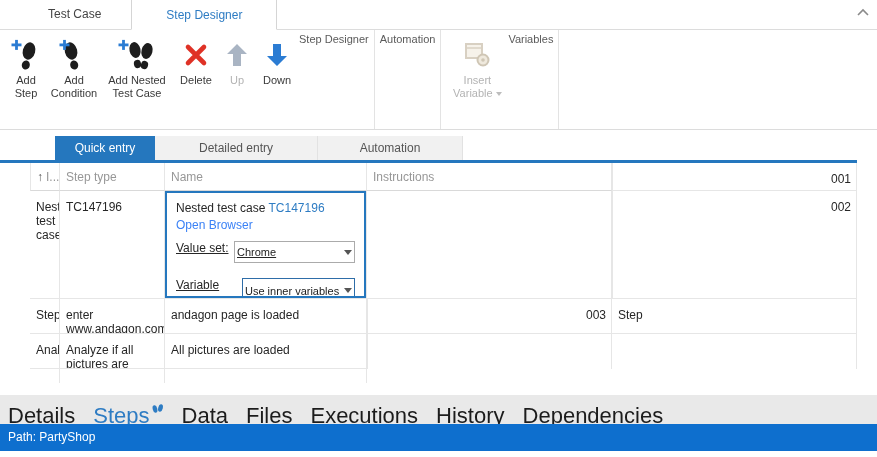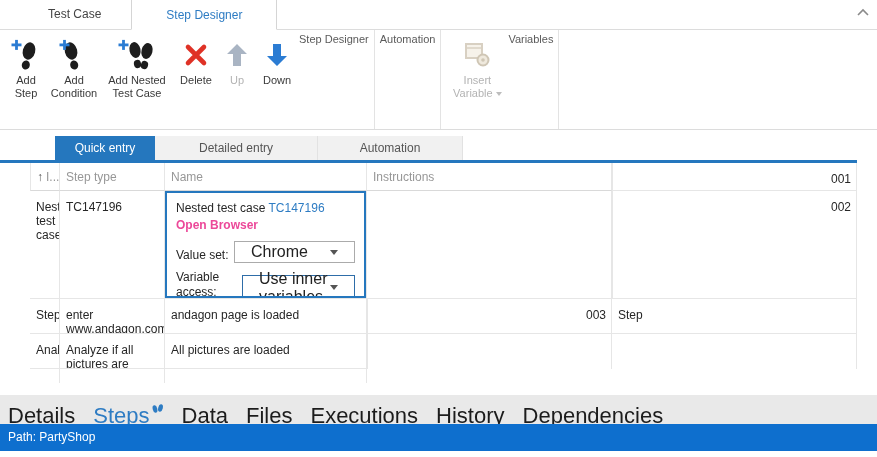--- a/index.html
+++ b/index.html
@@ -45,25 +45,25 @@
   .cfirst { border-left:1px solid #e6e6e6; }
   .idcell { text-align:right; padding-right:5px; }
   .sort-arrow { color:#555; font-size:12px; }
   .rlast { border-bottom:none; }
 
   
   .editor-cell { padding:0; }
   .editor { width:100%; height:100%; border:2px solid #2577be; padding:7px 9px; overflow:hidden; background:#fff; }
   .ed-line1 { margin:1px 0 3px; color:#262626; }
   .ed-link { color:#2e7cc3; text-decoration:none; cursor:pointer; }
-  .ed-title { font-weight:bold; margin-bottom:9px; color:#ec4899; }
-  .ed-row { display:flex; align-items:flex-end; margin-bottom:7px; }
+  .ed-title { font-weight:normal; margin-bottom:9px; color:#3b82f6; }
+  .ed-row { display:flex; align-items:flex-start; margin-bottom:15px;text-decoration:underline; }
   .ed-lbl { width:58px; flex:none; line-height:1.25; color:#262626; }
   .ed-lbl2 { width:66px; }
-  .combo { display:flex; align-items:center; justify-content:space-between; background:#fff; border:1px solid #ababab; height:22px; width:148px; padding:0 16px; font-size:16px; color:#222; cursor:default; }
+  .combo { display:flex; align-items:center; justify-content:space-between; background:#fff; border:1px solid #ababab; height:22px; width:148px; padding:0 2px; font-size:11px; color:#222; cursor:default; }
   .combo2 { border:1px solid #2e6da8; height:25px; width:156px; }
   .combo-arrow { width:0; height:0; border-left:4px solid transparent; border-right:4px solid transparent; border-top:5px solid #555; }
 
   
   .bottom-nav { position:absolute; top:395px; left:0; width:100%; height:41px; background:#e9e9e9; display:flex; align-items:center; gap:18px; padding-left:8px; }
   .nav-item { font-size:22px; color:#1c1c1c; cursor:default; white-space:nowrap; }
   .nav-item.active { color:#2e7cc3; }
   .steps-badge { display:inline-block; transform:translateY(-8px); margin-left:1px; }
 
   

